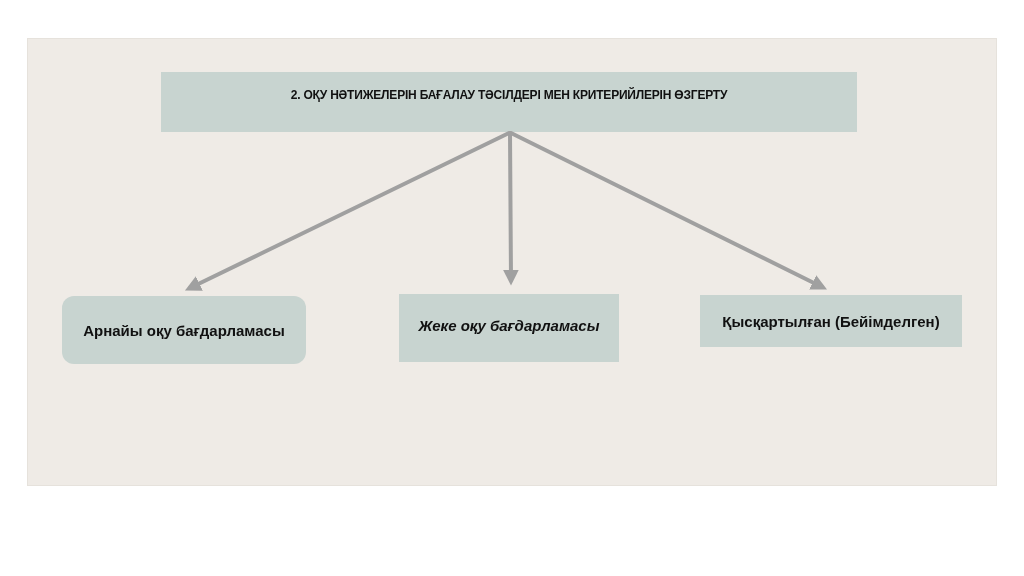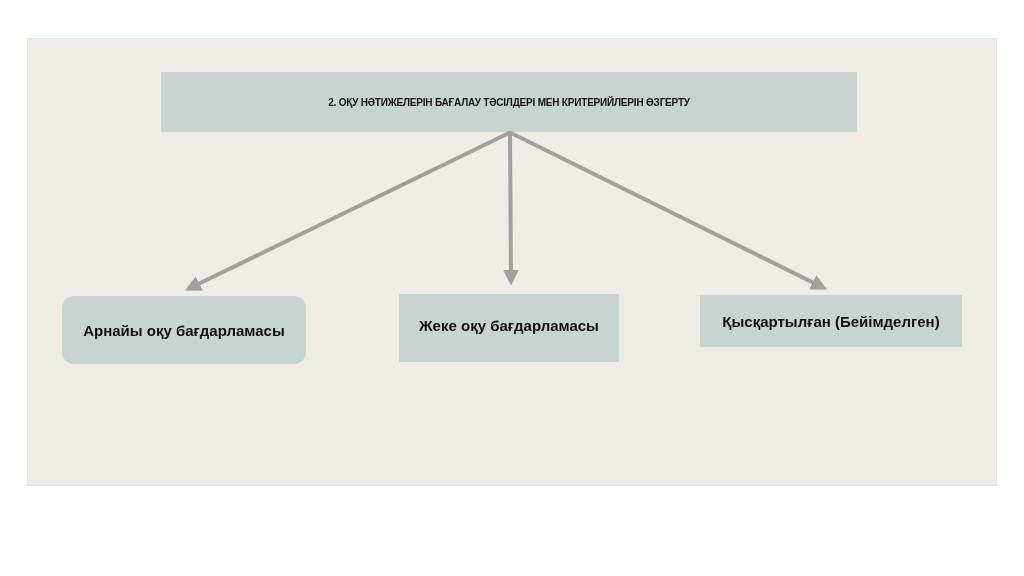--- a/index.html
+++ b/index.html
@@ -2,25 +2,25 @@
 <html><head>
 <meta charset="utf-8">
 <style>
   html, body { margin:0; padding:0; }
   body { width:1024px; height:576px; background:#ffffff; position:relative; overflow:hidden;
          font-family:"Liberation Sans", sans-serif; }
   .slide { position:absolute; left:27px; top:38px; width:970px; height:448px; background:#efebe6;
            border:1px solid #e6e2dc; box-sizing:border-box; }
   .box { position:absolute; background:#c8d4d0; box-sizing:border-box; color:#111;
          font-weight:bold; display:flex; align-items:center; justify-content:center; }
-  .title-box { left:161px; top:72px; width:696px; height:60px; font-size:10px;
-               align-items:flex-start; padding-top:25px; letter-spacing:-0.2px; }
+  .title-box { left:161px; top:72px; width:696px; height:60px; font-size:12px;
+               align-items:flex-start; padding-top:16px; letter-spacing:-0.2px; }
   .child { font-size:15px; }
   .c1 { left:62px; top:296px; width:244px; height:68px;border-radius:12px; }
-  .c2 { left:399px; top:294px; width:220px; height:68px; padding-bottom:6px; }
+  .c2 { left:399px; top:294px; width:220px; height:68px; padding-bottom:6px;font-style:italic; }
   .c3 { left:700px; top:295px; width:262px; height:52px; }
   svg.arrows { position:absolute; left:0; top:0; width:1024px; height:576px; pointer-events:none; }
 </style>
 </head>
 <body>
 
 <div class="slide"></div>
 
 <div class="box title-box">
   <span>2. ОҚУ НӘТИЖЕЛЕРІН БАҒАЛАУ ТӘСІЛДЕРІ МЕН КРИТЕРИЙЛЕРІН ӨЗГЕРТУ</span>

